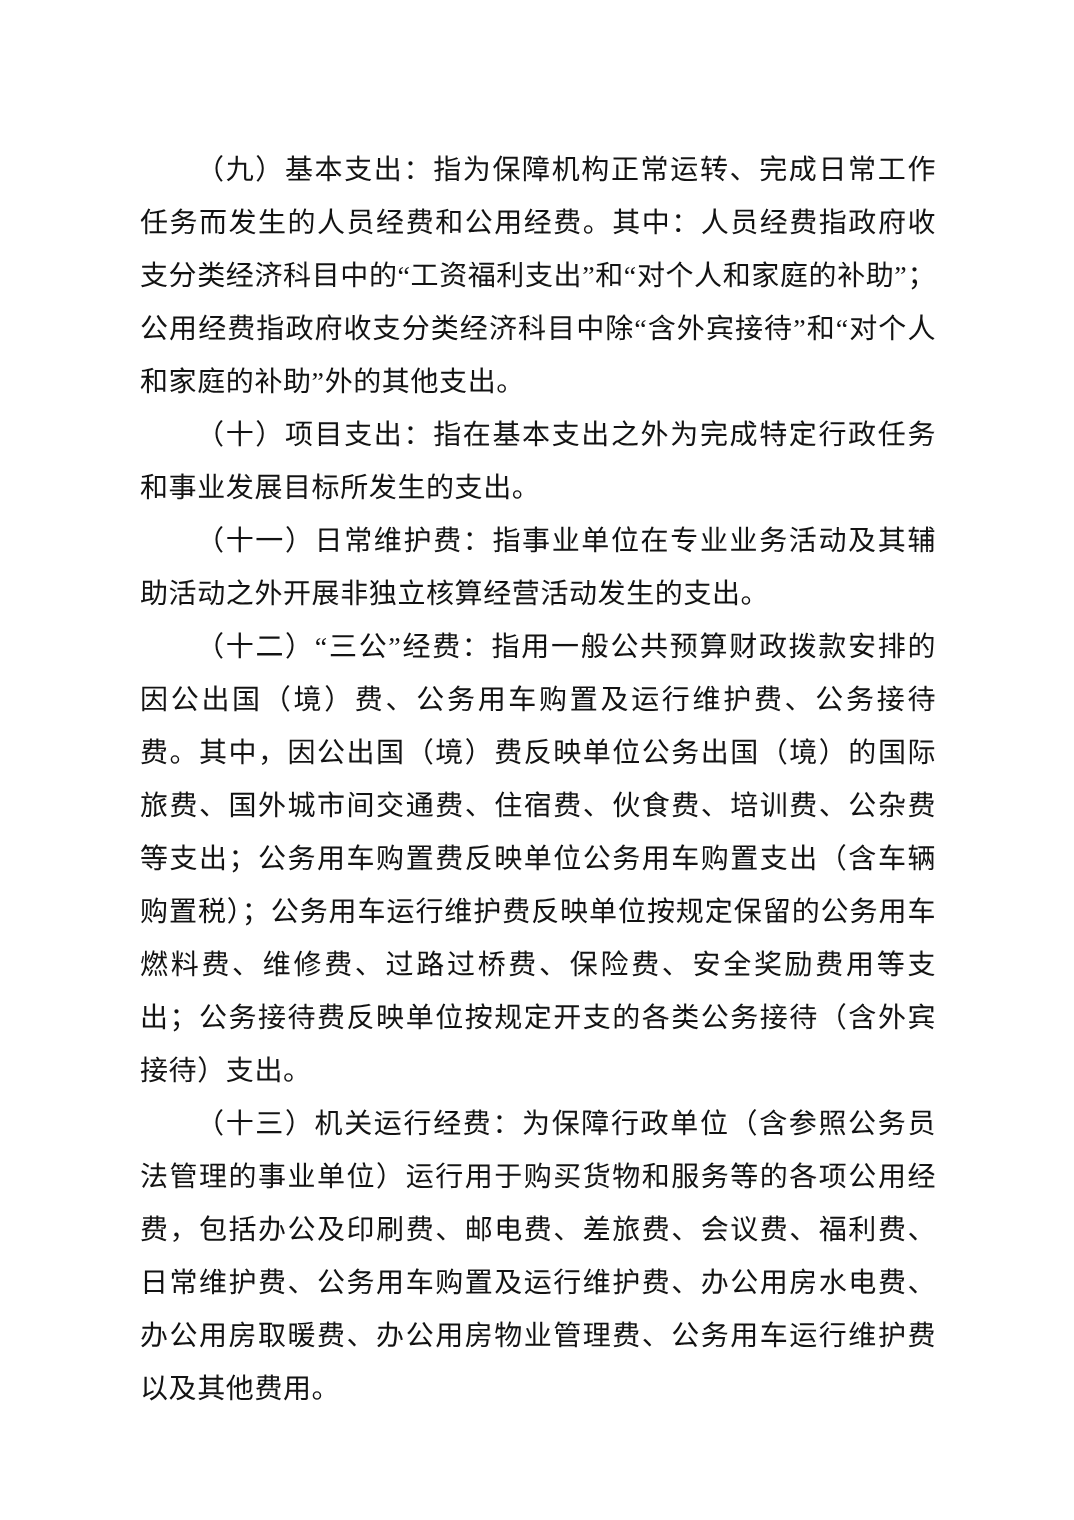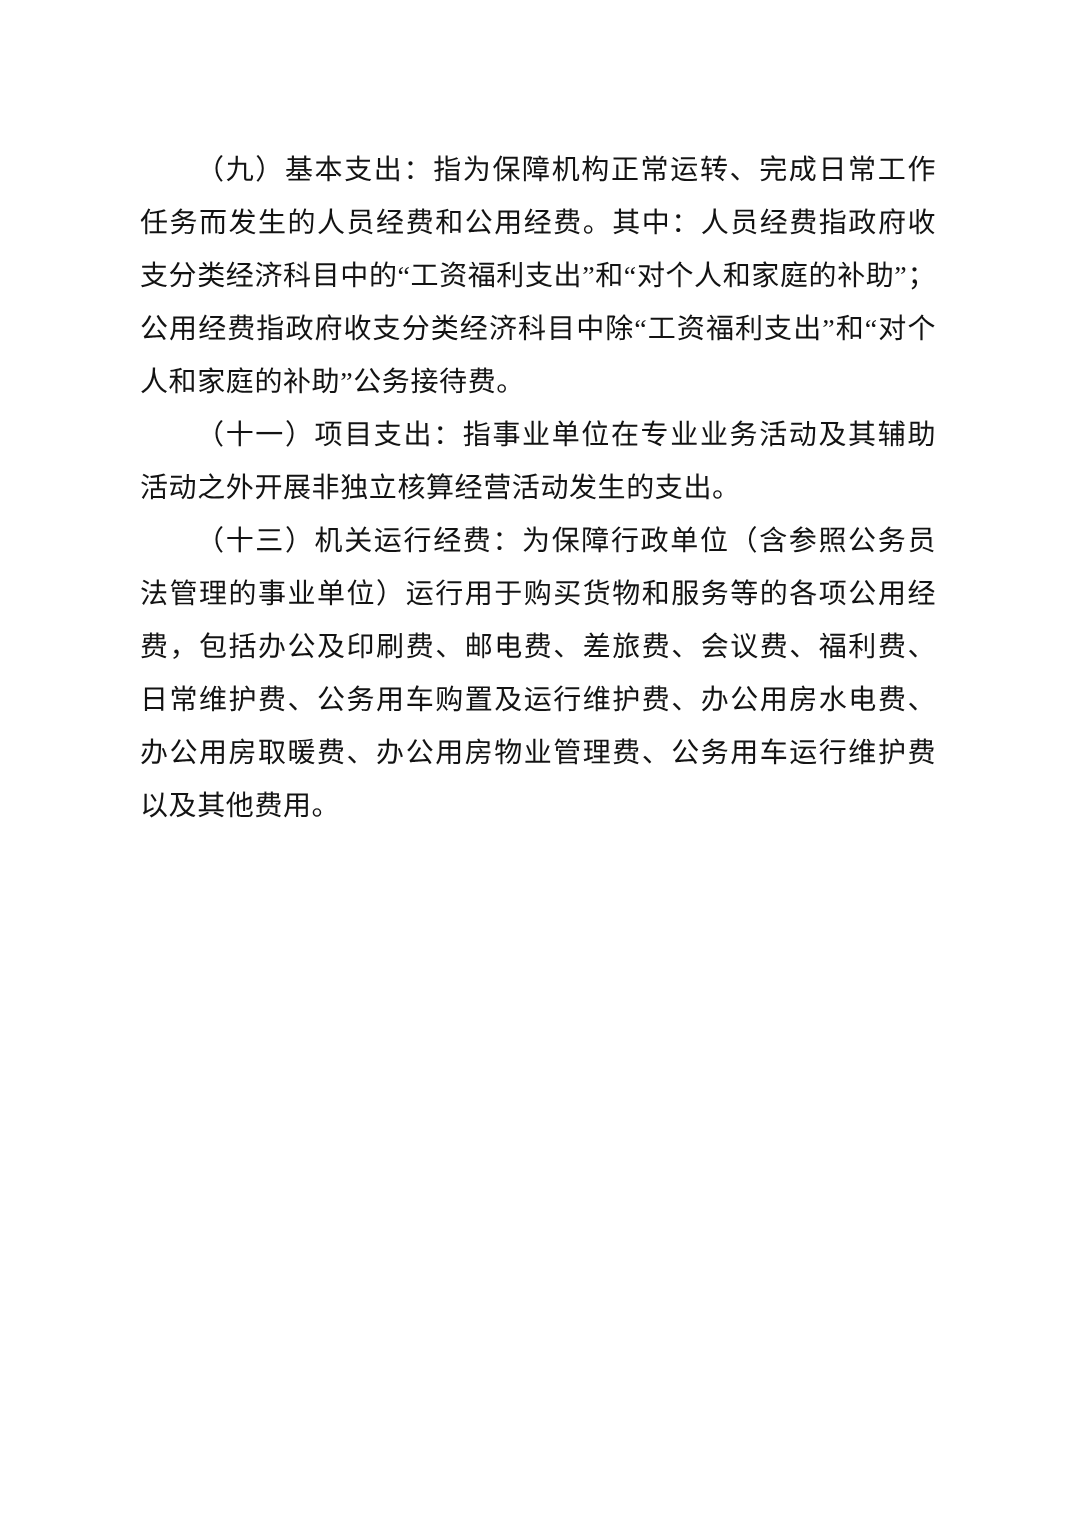--- a/index.html
+++ b/index.html
@@ -28,16 +28,18 @@
     text-justify: inter-ideograph;
     text-indent: 2em;
     letter-spacing: 0.6px;
     word-break: break-all;
   }
 </style>
 </head>
 <body>
 
 <div class="page">
-  <p class="para">（九）基本支出：指为保障机构正常运转、完成日常工作任务而发生的人员经费和公用经费。其中：人员经费指政府收支分类经济科目中的“工资福利支出”和“对个人和家庭的补助”；公用经费指政府收支分类经济科目中除“工资福利支出”和“对个人和家庭的补助”公务接待费。</p>
-  <p class="para">（十一）项目支出：指事业单位在专业业务活动及其辅助活动之外开展非独立核算经营活动发生的支出。</p>
+  <p class="para">（九）基本支出：指为保障机构正常运转、完成日常工作任务而发生的人员经费和公用经费。其中：人员经费指政府收支分类经济科目中的“工资福利支出”和“对个人和家庭的补助”；公用经费指政府收支分类经济科目中除“含外宾接待”和“对个人和家庭的补助”外的其他支出。</p>
+  <p class="para">（十）项目支出：指在基本支出之外为完成特定行政任务和事业发展目标所发生的支出。</p>
+  <p class="para">（十一）日常维护费：指事业单位在专业业务活动及其辅助活动之外开展非独立核算经营活动发生的支出。</p>
+  <p class="para">（十二）“三公”经费：指用一般公共预算财政拨款安排的因公出国（境）费、公务用车购置及运行维护费、公务接待费。其中，因公出国（境）费反映单位公务出国（境）的国际旅费、国外城市间交通费、住宿费、伙食费、培训费、公杂费等支出；公务用车购置费反映单位公务用车购置支出（含车辆购置税）；公务用车运行维护费反映单位按规定保留的公务用车燃料费、维修费、过路过桥费、保险费、安全奖励费用等支出；公务接待费反映单位按规定开支的各类公务接待（含外宾接待）支出。</p>
   <p class="para">（十三）机关运行经费：为保障行政单位（含参照公务员法管理的事业单位）运行用于购买货物和服务等的各项公用经费，包括办公及印刷费、邮电费、差旅费、会议费、福利费、日常维护费、公务用车购置及运行维护费、办公用房水电费、办公用房取暖费、办公用房物业管理费、公务用车运行维护费以及其他费用。</p>
 </div>
 
 </body></html>

